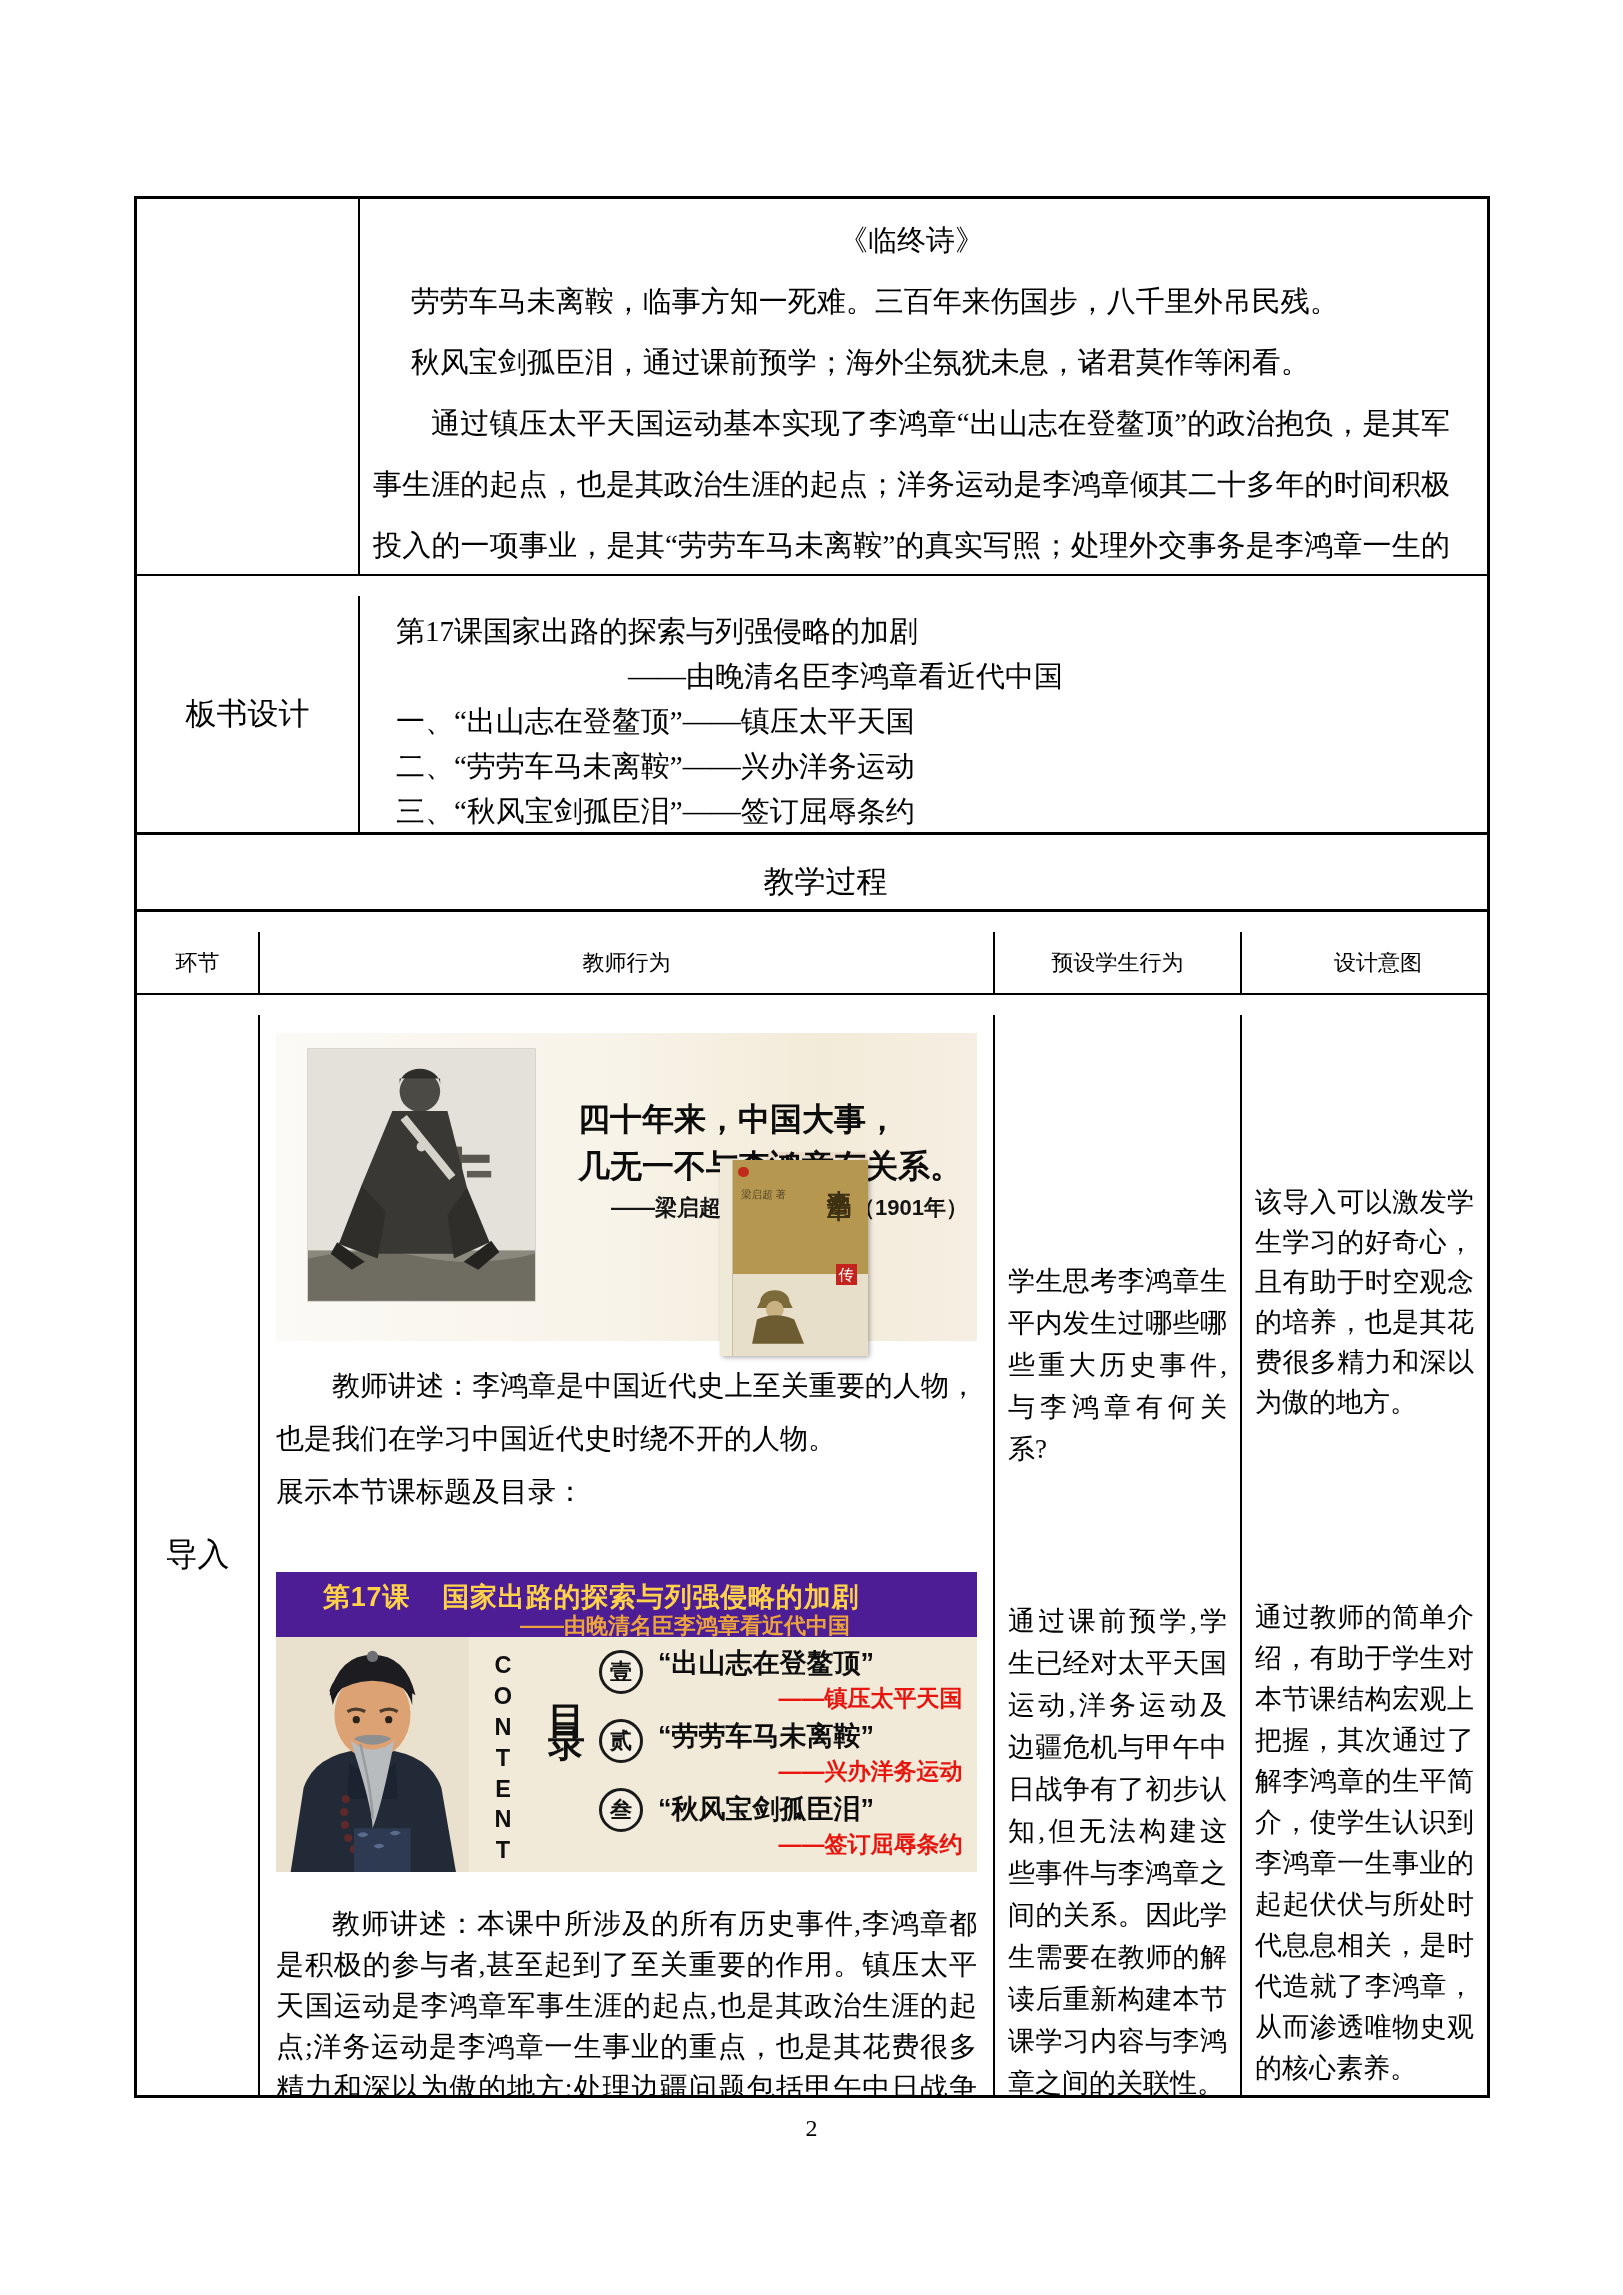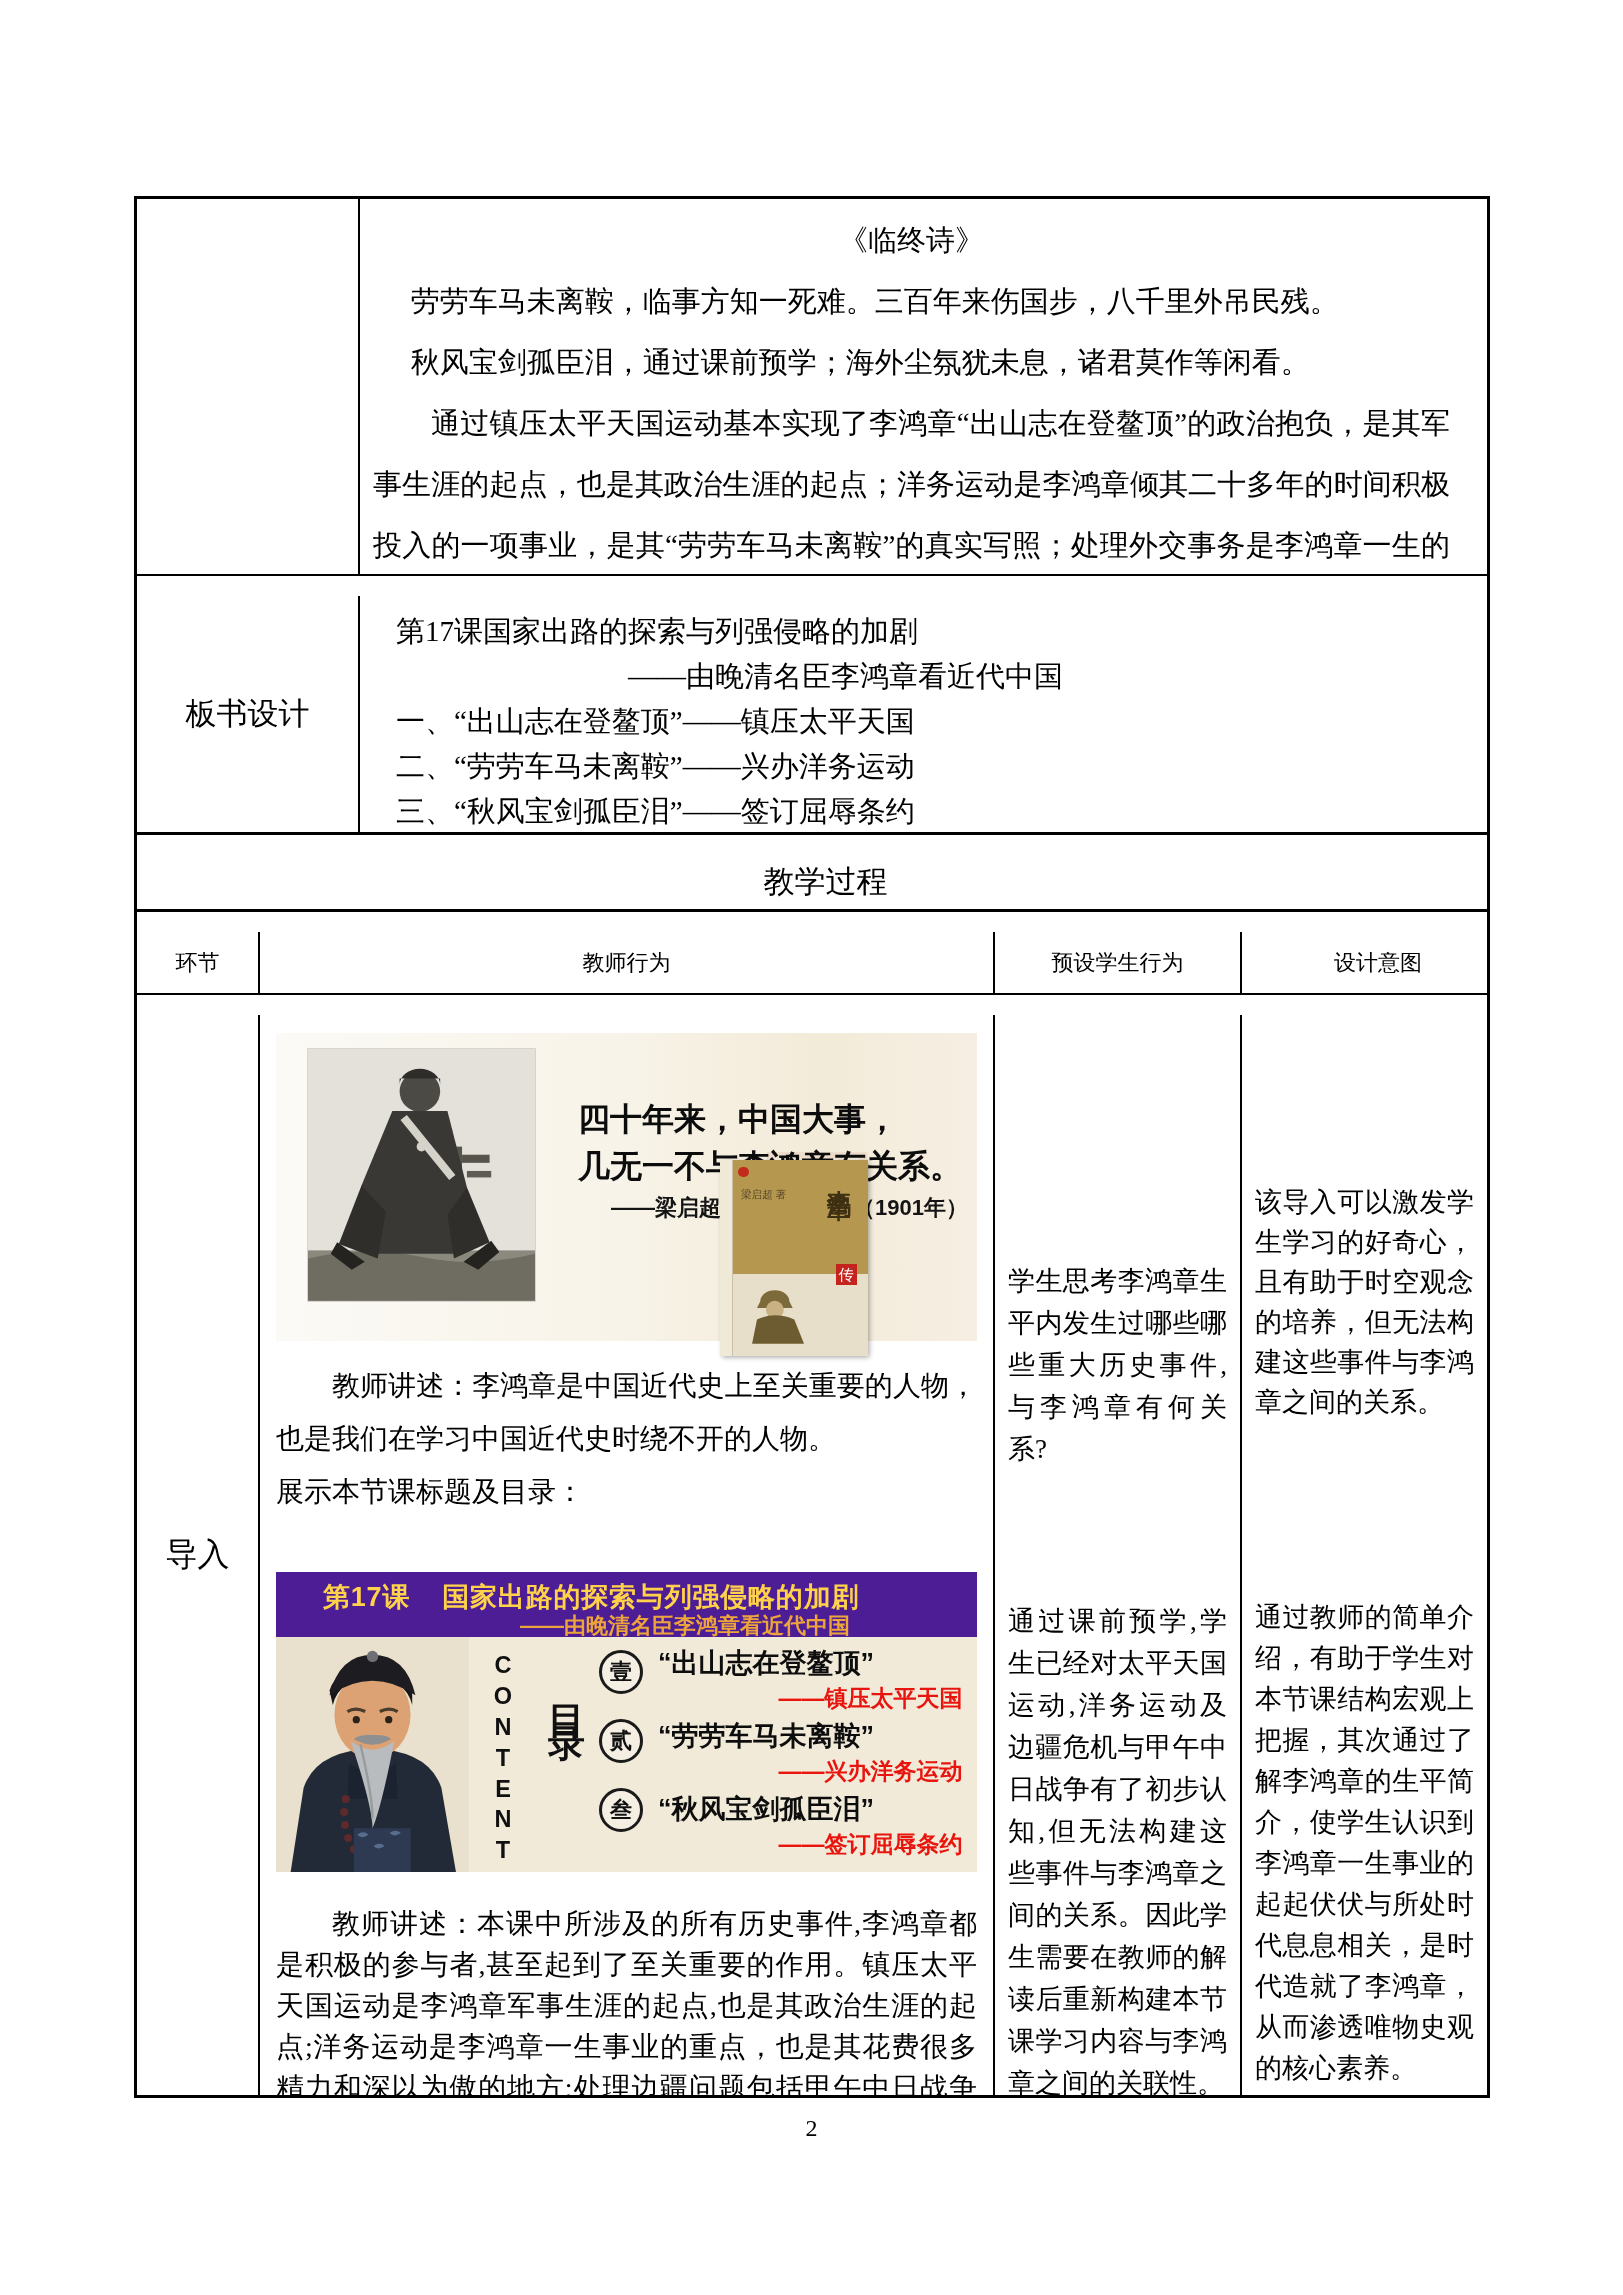--- a/index.html
+++ b/index.html
@@ -264,21 +264,21 @@
 
         <div class="teach-p2">教师讲述：本课中所涉及的所有历史事件,李鸿章都是积极的参与者,甚至起到了至关重要的作用。镇压太平天国运动是李鸿章军事生涯的起点,也是其政治生涯的起点;洋务运动是李鸿章一生事业的重点，也是其花费很多精力和深以为傲的地方;处理边疆问题包括甲午中日战争后签订《马关条约》等外交事务是李鸿章一生的焦点，也是很多史家争论的地方。</div>
       </div>
 
       <div class="cell c3 stud-cell">
         <div class="stud-p1">学生思考李鸿章生平内发生过哪些哪些重大历史事件,与李鸿章有何关系?</div>
         <div class="stud-p2">通过课前预学,学生已经对太平天国运动,洋务运动及边疆危机与甲午中日战争有了初步认知,但无法构建这些事件与李鸿章之间的关系。因此学生需要在教师的解读后重新构建本节课学习内容与李鸿章之间的关联性。</div>
       </div>
 
       <div class="cell c4 int-cell">
-        <div class="int-p1">该导入可以激发学生学习的好奇心，且有助于时空观念的培养，但无法构建这些事件与李鸿章之间的关系。</div>
+        <div class="int-p1">该导入可以激发学生学习的好奇心，且有助于时空观念的培养，也是其花费很多精力和深以为傲的地方。</div>
         <div class="int-p2">通过教师的简单介绍，有助于学生对本节课结构宏观上把握，其次通过了解李鸿章的生平简介，使学生认识到李鸿章一生事业的起起伏伏与所处时代息息相关，是时代造就了李鸿章，从而渗透唯物史观的核心素养。</div>
       </div>
     </div>
 
   </div>
 
   <div class="page-num">2</div>
 </div>
 
 

